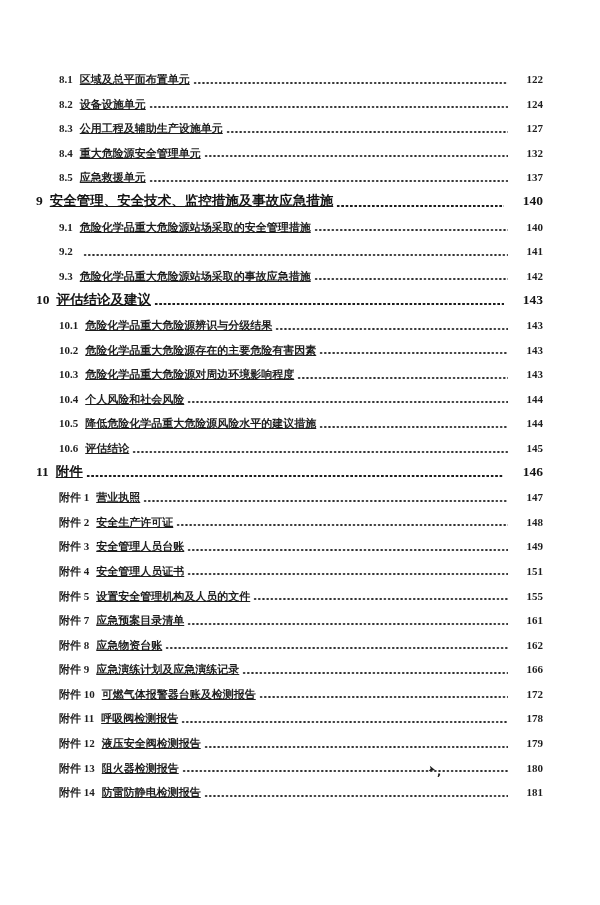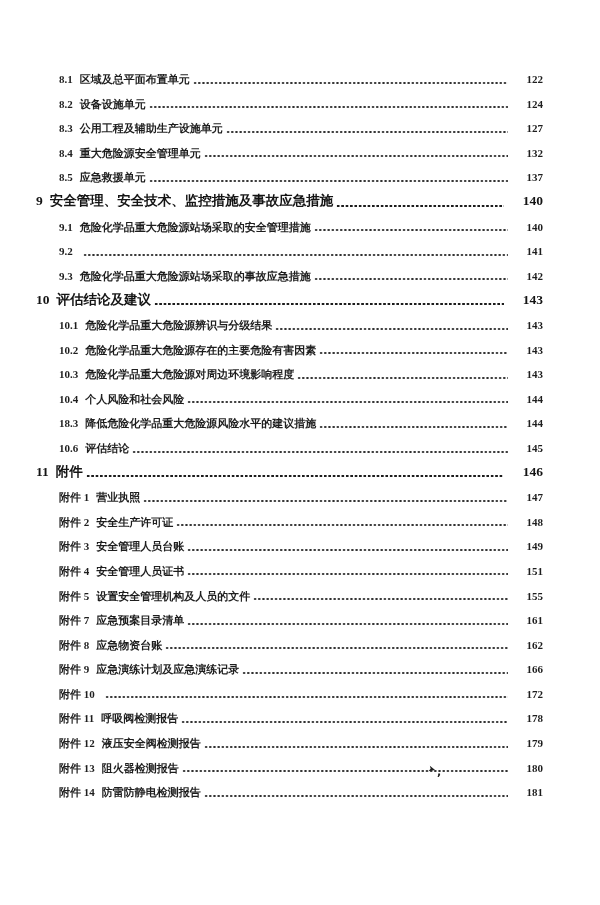--- a/index.html
+++ b/index.html
@@ -20,21 +20,21 @@
   .row {
     height: 24.6px;
     display: flex;
     align-items: flex-end;
     padding-bottom: 3px;
     box-sizing: border-box;
     color: #1e1e1e;
     cursor: pointer;
   }
   .row .num   { white-space: nowrap; margin-right: 7px; line-height: 1.05; }
-  .row .title { white-space: nowrap; line-height: 1.05; }
+  .row .title { white-space: nowrap; line-height: 1.05; text-decoration: underline; }
   .row .pagenum { white-space: nowrap; margin-left: 16px; line-height: 1.05; }
   .leader {
     flex: 1 1 auto;
     height: 5px;
     margin: 0 3px;
     background-image: radial-gradient(circle, #2d2d2d 0.9px, rgba(0,0,0,0) 1.2px);
     background-size: 4.2px 4px;
     background-repeat: repeat-x;
     background-position: left top;
   }
@@ -148,21 +148,21 @@
     <span class="leader"></span>
     <span class="pagenum">143</span>
   </div>
       <div class="row lvl2">
     <span class="num">10.4</span>
     <span class="title">个人风险和社会风险</span>
     <span class="leader"></span>
     <span class="pagenum">144</span>
   </div>
       <div class="row lvl2">
-    <span class="num">18.3</span>
+    <span class="num">10.5</span>
     <span class="title">降低危险化学品重大危险源风险水平的建议措施</span>
     <span class="leader"></span>
     <span class="pagenum">144</span>
   </div>
       <div class="row lvl2">
     <span class="num">10.6</span>
     <span class="title">评估结论</span>
     <span class="leader"></span>
     <span class="pagenum">145</span>
   </div>
@@ -215,20 +215,21 @@
     <span class="pagenum">162</span>
   </div>
       <div class="row lvl2">
     <span class="num">附件 9</span>
     <span class="title">应急演练计划及应急演练记录</span>
     <span class="leader"></span>
     <span class="pagenum">166</span>
   </div>
       <div class="row lvl2">
     <span class="num">附件 10</span>
+    <span class="title">可燃气体报警器台账及检测报告</span>
     <span class="leader"></span>
     <span class="pagenum">172</span>
   </div>
       <div class="row lvl2">
     <span class="num">附件 11</span>
     <span class="title">呼吸阀检测报告</span>
     <span class="leader"></span>
     <span class="pagenum">178</span>
   </div>
       <div class="row lvl2">

